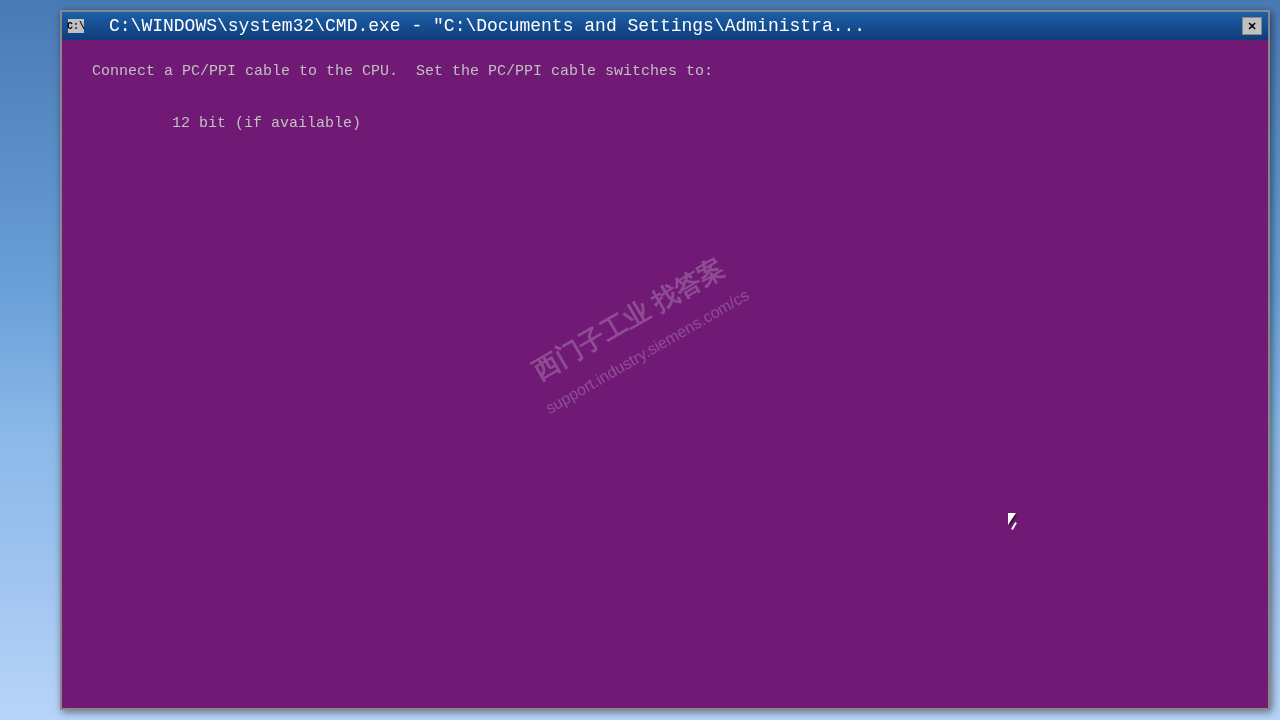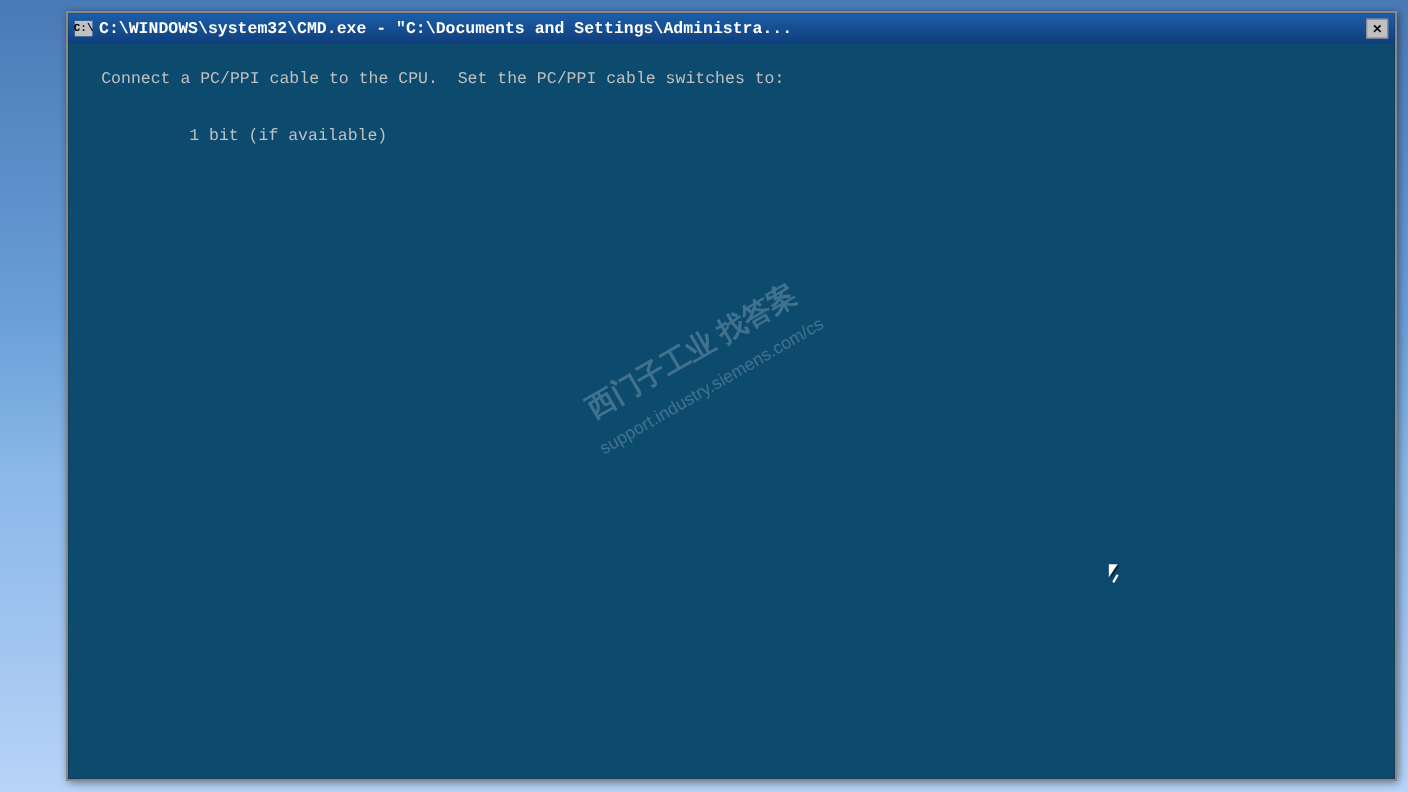--- a/index.html
+++ b/index.html
@@ -56,46 +56,47 @@
       font-size: 10px;
       color: #000;
       font-weight: bold;
       font-family: 'Courier New', monospace;
       flex-shrink: 0;
     }
 
     .title-bar-text {
       color: white;
       font-family: 'Courier New', Courier, monospace;
-      font-size: 15px;
-      font-weight: bold;
+      font-size: 18px;
+      font-weight: normal;
       flex: 1;
       white-space: nowrap;
       overflow: hidden;
       text-overflow: ellipsis;
+      margin-left: 19px;
     }
 
     .title-bar-close {
       width: 20px;
       height: 18px;
       background: #c0c0c0;
       border: 1px solid #888;
       display: flex;
       align-items: center;
       justify-content: center;
       font-size: 11px;
       color: #000;
       font-weight: bold;
       cursor: pointer;
       flex-shrink: 0;
     }
 
     
     .cmd-content {
-      background: #0c4a6e;
+      background: #701a75;
       color: #c0c0c0;
       font-family: 'Courier New', Courier, monospace;
       font-size: 15px;
       padding: 20px 30px;
       line-height: 1.6;
       position: relative;
       height: calc(100% - 28px);
       overflow: hidden;
     }
 
@@ -190,21 +191,21 @@
       <span>C:\</span>
     </div>
     <div class="title-bar-text">C:\WINDOWS\system32\CMD.exe - "C:\Documents and Settings\Administra...</div>
     <div class="title-bar-close">✕</div>
   </div>
 
   <div class="cmd-content">
 
     <div class="cmd-line">Connect a PC/PPI cable to the CPU.  Set the PC/PPI cable switches to:</div>
     <div class="cmd-line">&nbsp;</div>
-    <div class="cmd-line cmd-indent">1 bit (if available)</div>
+    <div class="cmd-line cmd-indent">12 bit (if available)</div>
     <div class="cmd-line">&nbsp;</div>
 
     <div class="watermark">
       <div class="watermark-line1">西门子工业  找答案</div>
       <div class="watermark-line3">support.industry.siemens.com/cs</div>
     </div>
 
     <div class="mouse-cursor"></div>
 
   </div>

